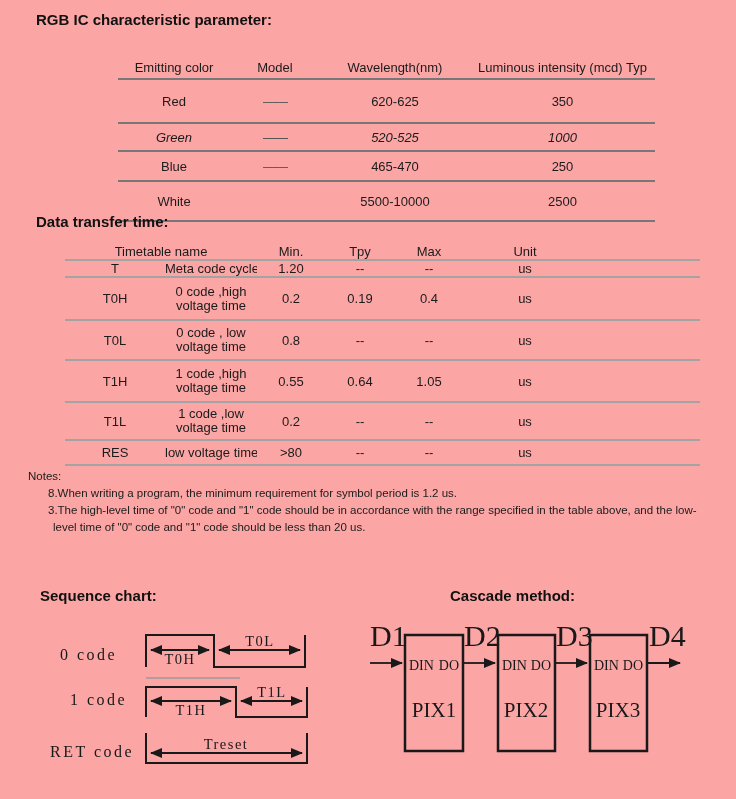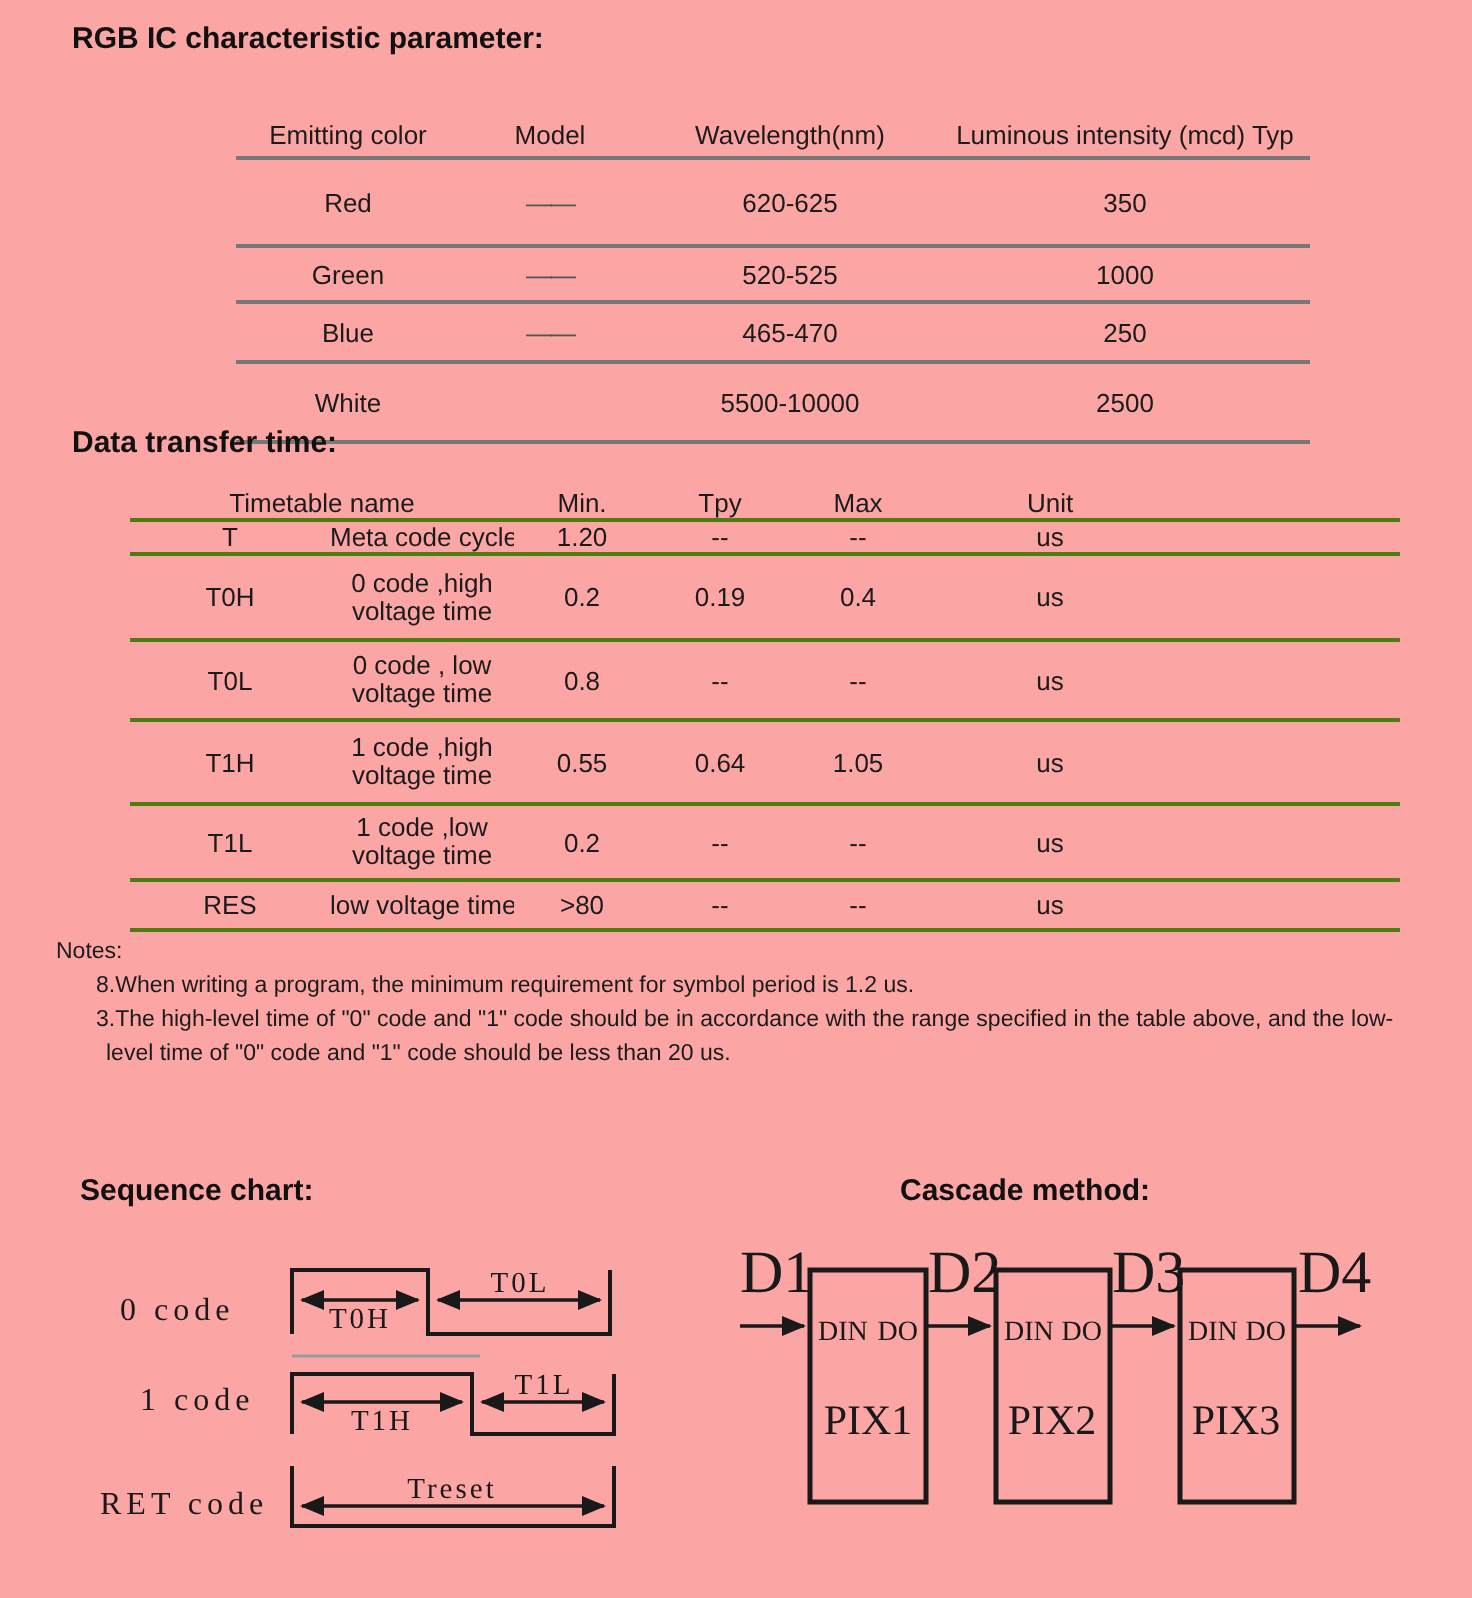--- a/index.html
+++ b/index.html
@@ -10,26 +10,26 @@
   #title2{left:36px;top:213px;}
   #title3{left:40px;top:587px;}
   #title4{left:450px;top:587px;}
 
   table{border-collapse:collapse;table-layout:fixed;position:absolute;}
   th,td{font-weight:normal;font-size:13px;text-align:center;vertical-align:middle;
         padding:0;overflow:hidden;white-space:nowrap;}
   #char-table{left:118px;top:57px;width:537px;}
   #char-table tr{border-bottom:2px solid #777;}
   #char-table thead tr{height:22px;}
-  #char-table .r0{height:44px;} #char-table .r1{height:28px;}
+  #char-table .r0{height:44px;} #char-table .r1{height:28px;font-style:italic;}
   #char-table .r2{height:30px;} #char-table .r3{height:40px;}
   .dash{color:#555;letter-spacing:-1px;}
 
   #tt-table{left:65px;top:243px;width:635px;}
-  #tt-table tr{border-bottom:2px solid #4d7c0f;}
+  #tt-table tr{border-bottom:2px solid #a3a3a3;}
   #tt-table thead tr{height:17px;}
   #tt-table .r0{height:17px;} #tt-table .r1{height:43px;}
   #tt-table .r2{height:40px;} #tt-table .r3{height:42px;}
   #tt-table .r4{height:38px;} #tt-table .r5{height:25px;}
   .desc-line{line-height:14px;}
 
   .notes{position:absolute;left:28px;top:468px;width:692px;font-size:11.5px;line-height:17px;color:#1b1b1b;}
   .notes-title{margin:0 0 0 0;}
   .note-item{padding-left:25px;text-indent:-5px;margin:0;}
 

